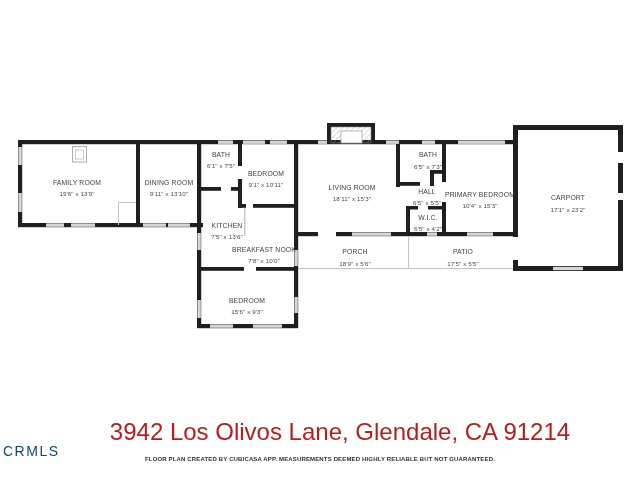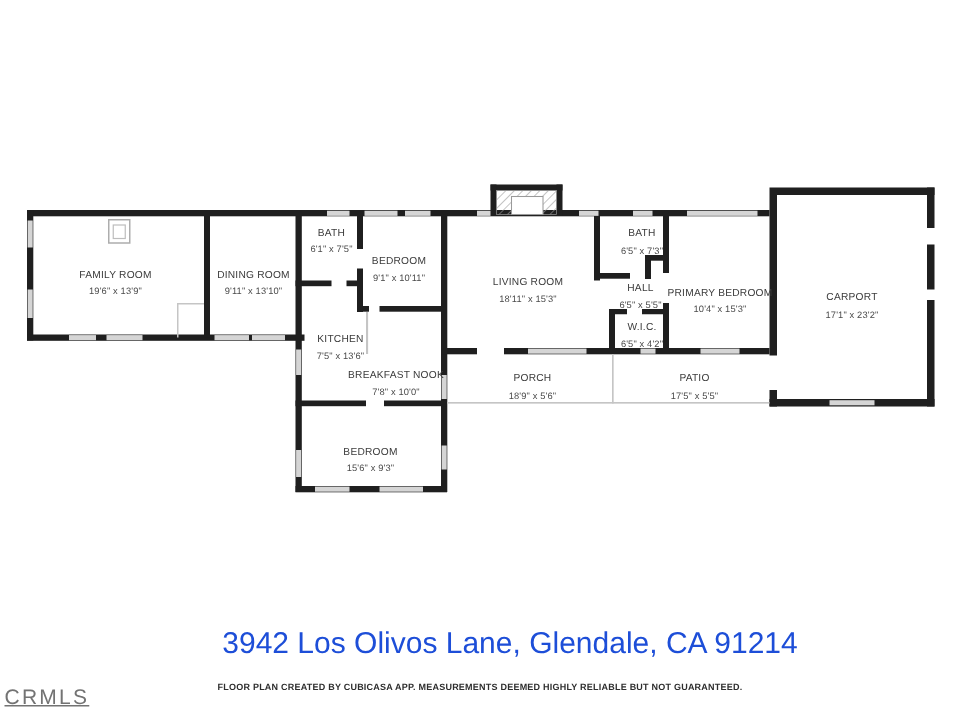--- a/index.html
+++ b/index.html
@@ -5,25 +5,25 @@
   html,body{margin:0;padding:0;background:#ffffff;}
   .canvas{position:relative;width:640px;height:480px;background:#ffffff;overflow:hidden;
           font-family:"Liberation Sans",sans-serif;}
   svg{position:absolute;left:0;top:0;}
   .wall{fill:#1f1f1f;}
   .win{fill:#d5d5d5;}
   .thin{fill:#c5c5c5;}
   .rn{font-family:"Liberation Sans",sans-serif;font-size:6.8px;fill:#3c3c3c;letter-spacing:.15px;}
   .rd{font-family:"Liberation Sans",sans-serif;font-size:6.2px;fill:#4a4a4a;letter-spacing:.1px;}
   .address{position:absolute;left:340px;top:418px;transform:translateX(-50%);
-           font-size:20px;color:#1d4ed8;white-space:nowrap;}
+           font-size:24px;color:#b91c1c;white-space:nowrap;}
   .disclaimer{position:absolute;left:320px;top:456px;transform:translateX(-50%);
               font-size:6px;font-weight:600;color:#2e2e2e;letter-spacing:.15px;white-space:nowrap;}
-  .watermark{position:absolute;left:3px;top:456px;font-size:14px;color:#737373;
-             letter-spacing:1.5px;text-decoration:underline;}
+  .watermark{position:absolute;left:3px;top:443px;font-size:14px;color:#0c4a6e;
+             letter-spacing:1.5px;}
 </style>
 </head>
 <body>
 
 <div class="canvas">
 
   <svg width="640" height="480" viewBox="0 0 640 480">
     <defs>
       <pattern id="hatch" width="4" height="4" patternUnits="userSpaceOnUse" patternTransform="rotate(45)">
         <line x1="0" y1="0" x2="0" y2="4" stroke="#9c9c9c" stroke-width="0.8"></line>

